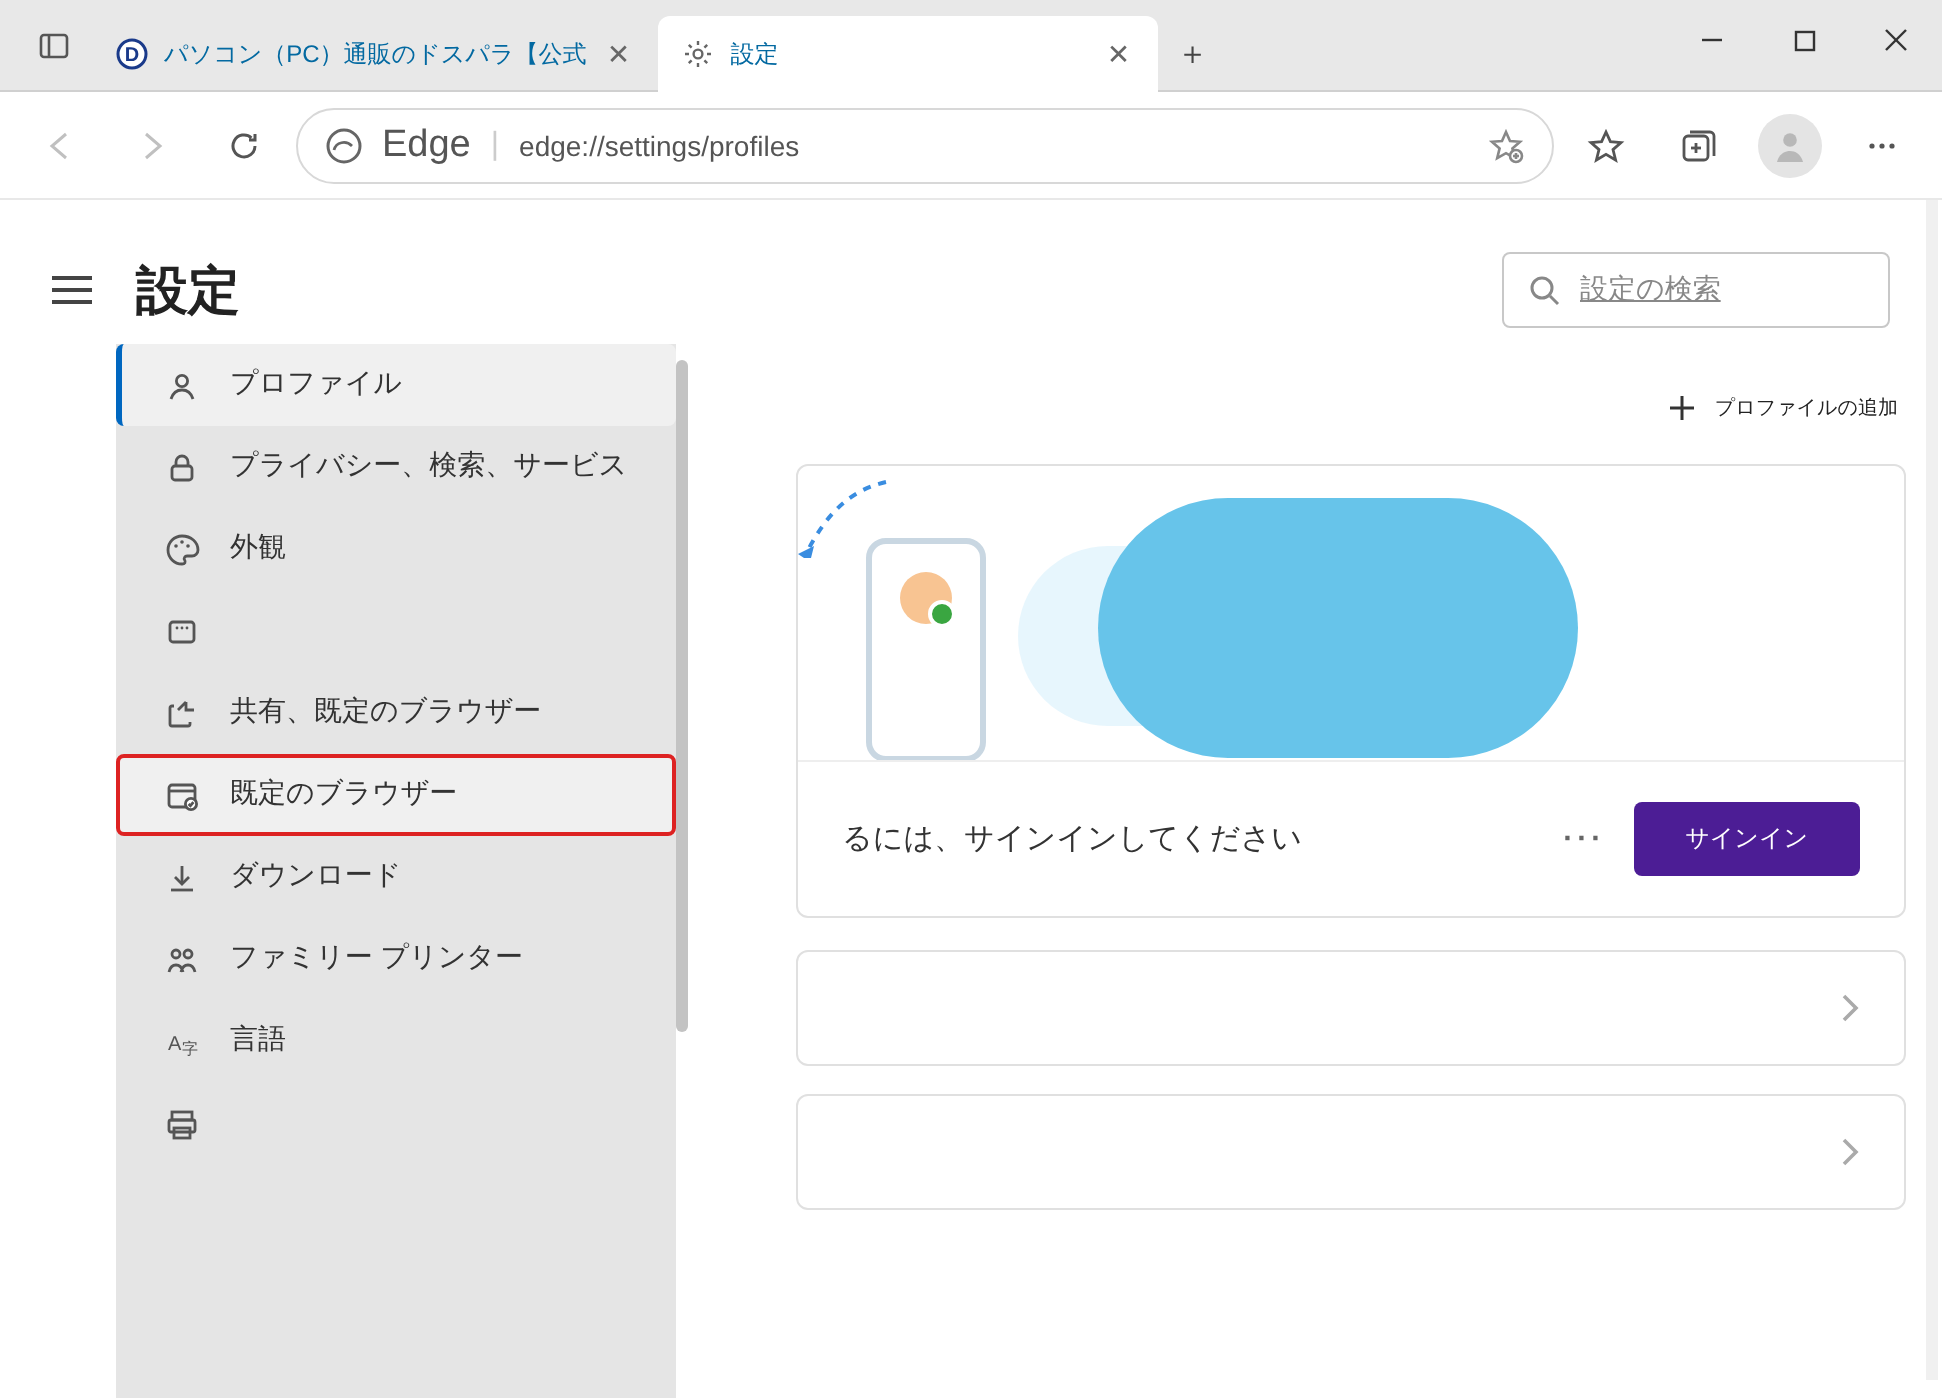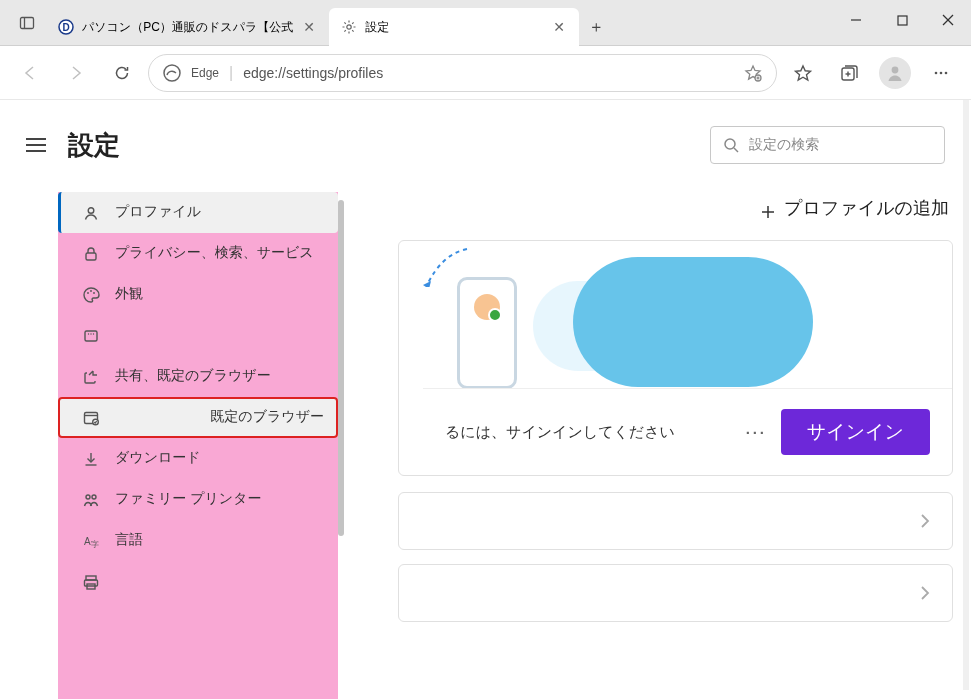--- a/index.html
+++ b/index.html
@@ -5,71 +5,71 @@
   * { box-sizing: border-box; margin: 0; padding: 0; font-family: "Segoe UI", "Yu Gothic UI", "Meiryo", sans-serif; }
   body { width: 971px; height: 699px; background: #fff; overflow: hidden; position: relative; }
 
   
   .titlebar { height: 46px; background: #e8e8e8; display: flex; align-items: flex-start; border-bottom: 1px solid #d0d0d0; }
   .tab-well { display: flex; align-items: center; height: 46px; padding-left: 8px; }
   .tabwell-btn { width: 38px; height: 38px; display: flex; align-items: center; justify-content: center; color: #555; }
   .tab { display: flex; align-items: center; height: 38px; padding: 0 12px; margin-top: 8px; border-radius: 6px 6px 0 0; background: transparent; font-size: 12px; max-width: 290px; min-width: 250px; gap: 8px; position: relative; }
   .tab.active { background: #fff; }
   .tab .favicon { width: 16px; height: 16px; display:flex; align-items:center; justify-content:center; }
-  .tab .label { flex: 1; white-space: nowrap; overflow: hidden; text-overflow: ellipsis; color: #000000; }
+  .tab .label { flex: 1; white-space: nowrap; overflow: hidden; text-overflow: ellipsis; color: #0369a1; }
   .tab .close { width:16px; height:16px; color:#666; font-size:14px; display:flex; align-items:center; justify-content:center; }
   .newtab { width: 34px; height: 38px; display:flex; align-items:center; justify-content:center; color:#444; font-size:16px; margin-top:8px; }
   .window-controls { margin-left:auto; display:flex; }
   .window-controls .wc { width: 46px; height: 40px; display:flex; align-items:center; justify-content:center; color:#333; font-size:14px; }
 
   
   .toolbar { height: 54px; display:flex; align-items:center; padding: 0 10px; gap: 6px; border-bottom:1px solid #e8e8e8; }
   .tbtn { width:40px; height:40px; display:flex; align-items:center; justify-content:center; border-radius:4px; color:#555; }
   .tbtn.disabled { color:#c0c0c0; }
   .addrbar { flex:1; height:38px; border:1px solid #d8d8d8; border-radius:20px; display:flex; align-items:center; padding:0 14px; gap:10px; color:#444; background:#fff; }
   .addrbar .edge-logo { width:18px; height:18px; }
-  .addrbar .label { font-size:12px; color:#555; }
+  .addrbar .label { font-size:19px; color:#555; }
   .addrbar .sep { color:#ccc; }
   .addrbar .url { font-size:14px; color:#555; flex:1; }
   .addrbar .addfav { color:#888; }
   .avatar { width:32px; height:32px; border-radius:50%; background:#e4e4e4; display:flex; align-items:center; justify-content:center; }
 
   
   .content { position:relative; height: calc(699px - 46px - 54px); }
   .header-row { display:flex; align-items:center; padding: 26px 26px 20px 22px; gap:18px; }
   .hamburger { width:28px; height:28px; display:flex; flex-direction:column; justify-content:center; gap:4px; }
   .hamburger span { height:2px; background:#444; width:20px; margin:0 auto; }
   .page-title { font-size:26px; font-weight:600; color:#222; }
-  .searchbox { margin-left:auto; width:235px; height:38px; border:1px solid #c8c8c8; border-radius:4px; display:flex; align-items:center; padding:0 12px; gap:10px; color:#888; font-size:14px; }
-
-  
-  .sidebar { position:absolute; top:92px; left:58px; width:280px; bottom:0; background:#f9a8d4; z-index:10; }
+  .searchbox { margin-left:auto; width:194px; height:38px; border:1px solid #c8c8c8; border-radius:4px; display:flex; align-items:center; padding:0 12px; gap:10px; color:#888; font-size:14px;text-decoration:underline; }
+
+  
+  .sidebar { position:absolute; top:72px; left:58px; width:280px; bottom:0; background:#e5e5e5; z-index:10; }
   .sidebar-scroll { position:absolute; right:-6px; top:8px; width:6px; height:336px; background:#c3c3c3; border-radius:3px; }
   .side-item { display:flex; align-items:flex-start; gap:14px; padding:10px 14px 10px 20px; font-size:14px; color:#333; border-left:3px solid transparent; border-radius:4px; line-height:1.4; }
   .side-item .icon { width:20px; height:20px; flex:none; color:#555; display:flex; align-items:center; justify-content:center; margin-top:1px; }
   .side-item.active { background:#f0f0f0; border-left-color:#0067c0; }
   .side-item.hover { background:#f0f0f0; }
-  .side-item.highlight { outline:2px solid #d22; outline-offset:-2px;text-align:right; }
+  .side-item.highlight { outline:2px solid #d22; outline-offset:-2px; }
   .side-label { flex:1; }
 
   
   .main { position:absolute; top:88px; left:398px; right:18px; bottom:0; }
-  .add-profile { display:flex; align-items:flex-end; gap:8px; justify-content:flex-end; font-size:18px; color:#222; padding:8px 4px 20px 0; }
-  .card { border:1px solid #e0e0e0; border-radius:6px; background:#fff; margin-bottom:16px;padding-left:24px; }
+  .add-profile { display:flex; align-items:center; gap:8px; justify-content:flex-end; font-size:10px; color:#222; padding:8px 4px 20px 0; }
+  .card { border:1px solid #e0e0e0; border-radius:6px; background:#fff; margin-bottom:16px; }
   .illus { height:148px; position:relative; overflow:hidden; border-bottom:1px solid #eee; border-radius:6px 6px 0 0; background: linear-gradient(#fff,#fff); }
   .cloud { position:absolute; width:240px; height:130px; background:#67c4ea; border-radius:90px; top:16px; left:150px; }
   .cloud2 { position:absolute; width:130px; height:90px; background:#cfeefc; border-radius:70px; top:40px; left:110px; opacity:0.5; }
   .phone { position:absolute; left:34px; top:36px; width:60px; height:112px; border:3px solid #c9d7e2; border-radius:10px; background:#fff; }
   .phone .face { width:26px; height:26px; background:#f8c492; border-radius:50%; margin:14px auto 0; position:relative; }
   .phone .face::after { content:""; position:absolute; right:-2px; bottom:-2px; width:10px; height:10px; background:#3aa641; border-radius:50%; border:2px solid #fff; }
   .dash { position:absolute; top:6px; left:-4px; width:50px; height:40px; }
   .card-row { display:flex; align-items:center; padding:20px 22px; gap:14px; font-size:15px; color:#333; }
   .card-row .msg { flex:1; }
   .more { color:#666; letter-spacing:2px; font-weight:bold; }
-  .signin-btn { background:#6d28d9; color:#fff; border:none; padding:10px 26px; font-size:19px; border-radius:4px; }
+  .signin-btn { background:#4c1d95; color:#fff; border:none; padding:10px 26px; font-size:12px; border-radius:4px; }
 
   .list-card { border:1px solid #e0e0e0; border-radius:6px; height:58px; display:flex; align-items:center; justify-content:flex-end; padding:0 22px; margin-bottom:14px; color:#888; }
 
   .vscroll { position:absolute; right:2px; top:100px; width:6px; height:590px; background:#f0f0f0; }
 
   svg { display:block; }
 </style>
 </head>
 <body>
 

